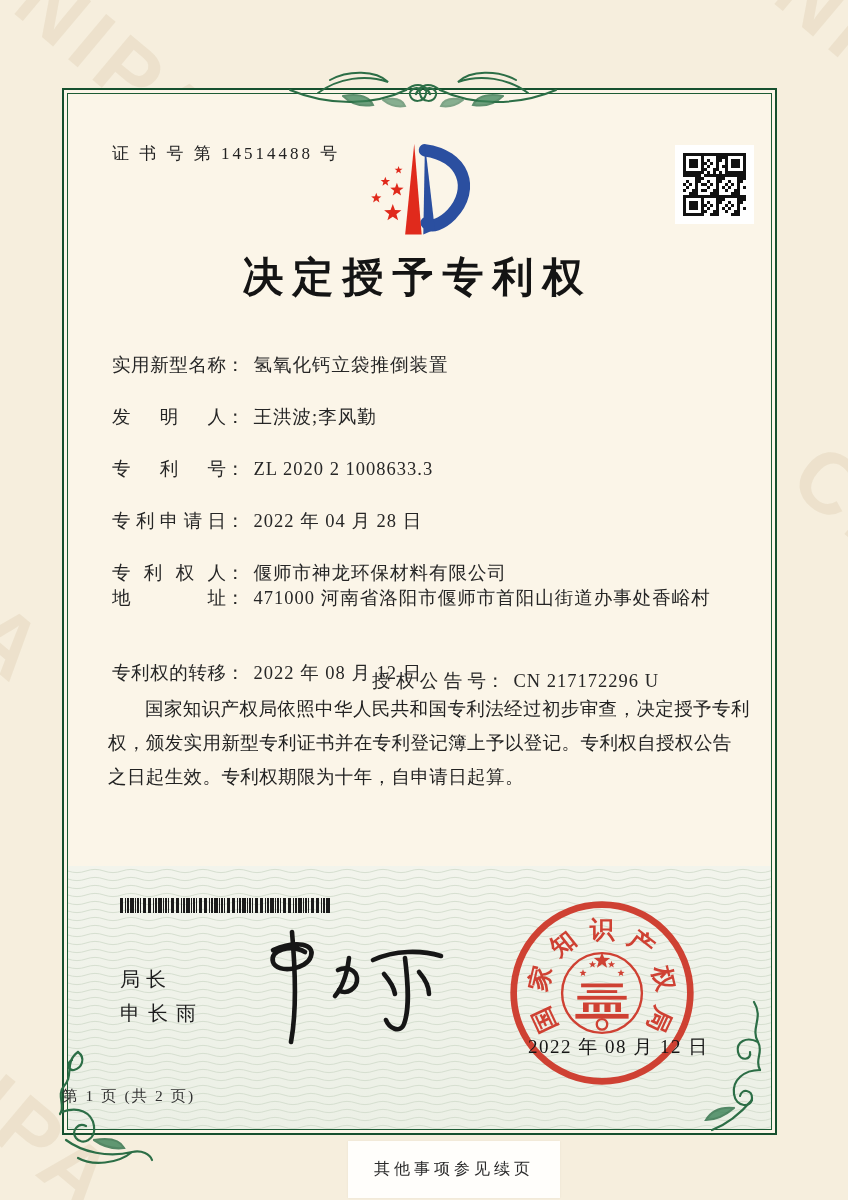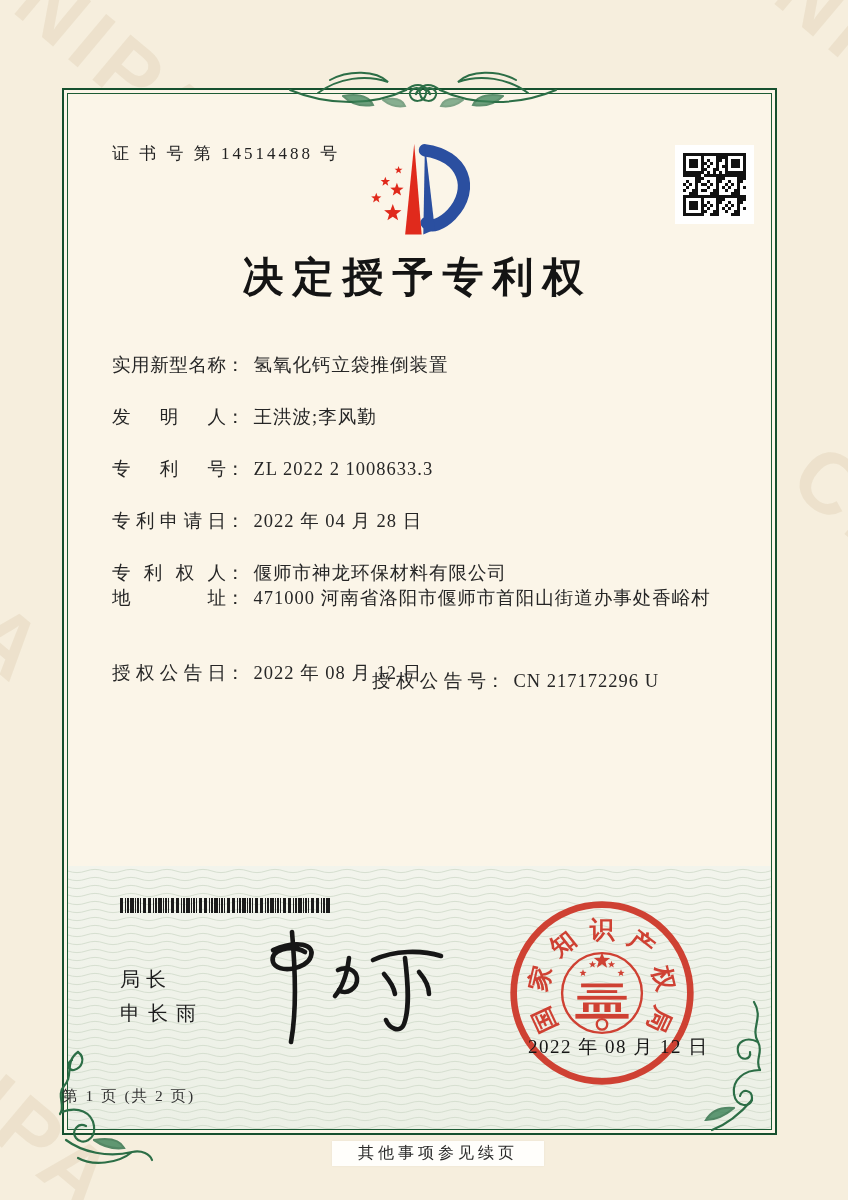--- a/index.html
+++ b/index.html
@@ -47,21 +47,21 @@
   .row2item{position:absolute;left:260px;top:8px;}
   .bodytext{left:108px;top:692px;width:642px;font-size:18.5px;line-height:34px;color:#222;}
   .bodytext p{margin:0;text-indent:2em;letter-spacing:0.4px;}
   .barcode{left:120px;top:898px;width:220px;height:15px;font-size:0;}
   .barcode span{display:inline-block;height:100%;background:#1b1b1b;}
   .role{left:120px;top:966px;font-size:20px;letter-spacing:6px;color:#1e1e1e;}
   .signer{left:120px;top:1000px;font-size:20px;letter-spacing:8px;color:#1e1e1e;}
   .sealdate{left:528px;top:1034px;font-size:19px;letter-spacing:1.5px;color:#151515;z-index:6;}
   .pagenum{left:62px;top:1086px;width:711px;text-align:left;font-size:15.5px;letter-spacing:2px;color:#333;}
   .note{
-    left:332px;top:1141px;background:#fffefb;padding:2px 26px;
+    left:348px;top:1141px;background:#fffefb;padding:18px 26px;
     font-size:16px;letter-spacing:4px;color:#2a2a2a;box-shadow:0 0 2px rgba(0,0,0,0.06);
   }
   .seal-ch{font-size:26px;font-weight:bold;fill:#cd3426;font-family:"Liberation Serif",serif;}
   svg{display:block;}
 </style>
 </head>
 <body>
 
 <div class="wm" style="left:-60px;top:-10px;">CNIPA</div>
 <div class="wm" style="left:700px;top:-20px;">CNIPA</div>
@@ -423,39 +423,40 @@
 
 <div class="abs title">决定授予专利权</div>
 
 <div class="row" style="top:352px;">
   <span class="flabel">实用新型名称</span><span>：</span><span class="fvalue">氢氧化钙立袋推倒装置</span>
 </div>
 <div class="row" style="top:404px;">
   <span class="flabel">发明人</span><span>：</span><span class="fvalue">王洪波;李风勤</span>
 </div>
 <div class="row" style="top:456px;">
-  <span class="flabel">专利号</span><span>：</span><span class="fvalue">ZL 2022 2 1008633.3</span>
+  <span class="flabel">专利号</span><span>：</span><span class="fvalue">ZL 2020 2 1008633.3</span>
 </div>
 <div class="row" style="top:508px;">
   <span class="flabel">专利申请日</span><span>：</span><span class="fvalue">2022 年 04 月 28 日</span>
 </div>
 <div class="row" style="top:560px;">
   <span class="flabel">专利权人</span><span>：</span><span class="fvalue">偃师市神龙环保材料有限公司</span>
 </div>
 <div class="row" style="top:585px;">
   <span class="flabel">地址</span><span>：</span><span class="fvalue">471000 河南省洛阳市偃师市首阳山街道办事处香峪村</span>
 </div>
 <div class="row" style="top:660px;">
-  <span class="flabel">授权公告日</span><span>：</span><span class="fvalue">2022 年 08 月 12 日</span>
+  <span class="flabel">专利权的转移</span><span>：</span><span class="fvalue">2022 年 08 月 12 日</span>
   <span class="row2item">
     <span class="flabel">授权公告号</span><span>：</span><span class="fvalue">CN 217172296 U</span>
   </span>
 </div>
 
 <div class="abs bodytext">
+  <p>国家知识产权局依照中华人民共和国专利法经过初步审查，决定授予专利权，颁发实用新型专利证书并在专利登记簿上予以登记。专利权自授权公告之日起生效。专利权期限为十年，自申请日起算。</p>
 </div>
 
 <div class="abs barcode" id="barcode"><span style="width: 3px; margin-right: 2px;"></span><span style="width: 1px; margin-right: 1px;"></span><span style="width: 2px; margin-right: 1px;"></span><span style="width: 4px; margin-right: 1px;"></span><span style="width: 1px; margin-right: 1px;"></span><span style="width: 2px; margin-right: 1px;"></span><span style="width: 1px; margin-right: 2px;"></span><span style="width: 3px; margin-right: 2px;"></span><span style="width: 3px; margin-right: 2px;"></span><span style="width: 1px; margin-right: 1px;"></span><span style="width: 2px; margin-right: 1px;"></span><span style="width: 4px; margin-right: 1px;"></span><span style="width: 1px; margin-right: 1px;"></span><span style="width: 2px; margin-right: 1px;"></span><span style="width: 1px; margin-right: 2px;"></span><span style="width: 3px; margin-right: 2px;"></span><span style="width: 3px; margin-right: 2px;"></span><span style="width: 1px; margin-right: 1px;"></span><span style="width: 2px; margin-right: 1px;"></span><span style="width: 4px; margin-right: 1px;"></span><span style="width: 1px; margin-right: 1px;"></span><span style="width: 2px; margin-right: 1px;"></span><span style="width: 1px; margin-right: 2px;"></span><span style="width: 3px; margin-right: 2px;"></span><span style="width: 3px; margin-right: 2px;"></span><span style="width: 1px; margin-right: 1px;"></span><span style="width: 2px; margin-right: 1px;"></span><span style="width: 4px; margin-right: 1px;"></span><span style="width: 1px; margin-right: 1px;"></span><span style="width: 2px; margin-right: 1px;"></span><span style="width: 1px; margin-right: 2px;"></span><span style="width: 3px; margin-right: 2px;"></span><span style="width: 3px; margin-right: 2px;"></span><span style="width: 1px; margin-right: 1px;"></span><span style="width: 2px; margin-right: 1px;"></span><span style="width: 4px; margin-right: 1px;"></span><span style="width: 1px; margin-right: 1px;"></span><span style="width: 2px; margin-right: 1px;"></span><span style="width: 1px; margin-right: 2px;"></span><span style="width: 3px; margin-right: 2px;"></span><span style="width: 3px; margin-right: 2px;"></span><span style="width: 1px; margin-right: 1px;"></span><span style="width: 2px; margin-right: 1px;"></span><span style="width: 4px; margin-right: 1px;"></span><span style="width: 1px; margin-right: 1px;"></span><span style="width: 2px; margin-right: 1px;"></span><span style="width: 1px; margin-right: 2px;"></span><span style="width: 3px; margin-right: 2px;"></span><span style="width: 3px; margin-right: 2px;"></span><span style="width: 1px; margin-right: 1px;"></span><span style="width: 2px; margin-right: 1px;"></span><span style="width: 4px; margin-right: 1px;"></span><span style="width: 1px; margin-right: 1px;"></span><span style="width: 2px; margin-right: 1px;"></span><span style="width: 1px; margin-right: 2px;"></span><span style="width: 3px; margin-right: 2px;"></span><span style="width: 3px; margin-right: 2px;"></span><span style="width: 1px; margin-right: 1px;"></span><span style="width: 2px; margin-right: 1px;"></span><span style="width: 4px; margin-right: 1px;"></span></div>
 
 <div class="abs role">局长</div>
 <div class="abs signer">申长雨</div>
 
 <svg class="abs" style="left:245px;top:928px;" width="215" height="118" viewBox="0 0 215 118">
   <g stroke="#161616" stroke-width="4.6" fill="none" stroke-linecap="round" stroke-linejoin="round">
     <path d="M28,22 C52,12 70,16 66,28 C62,42 32,46 28,34 C24,22 46,16 60,24"></path>

